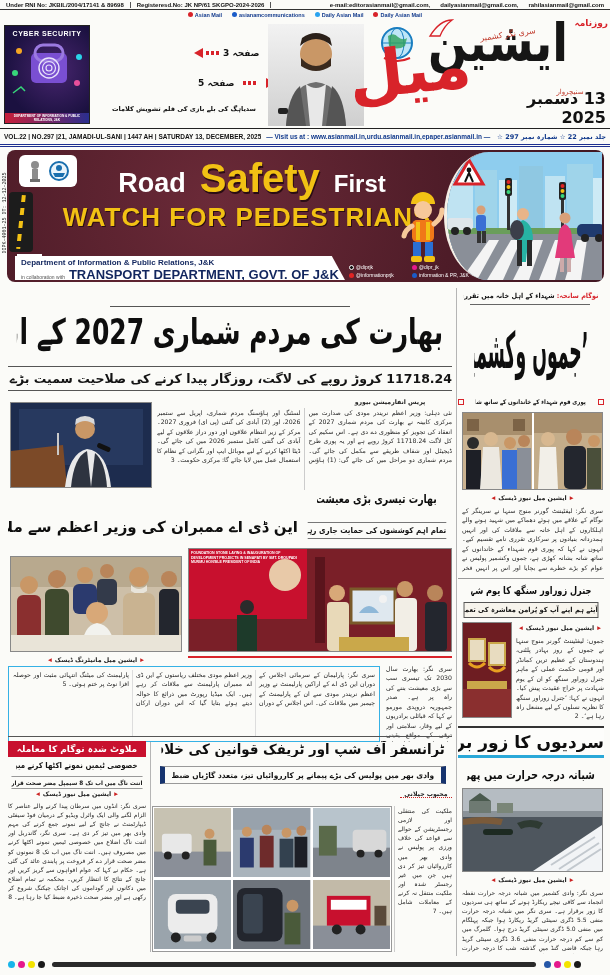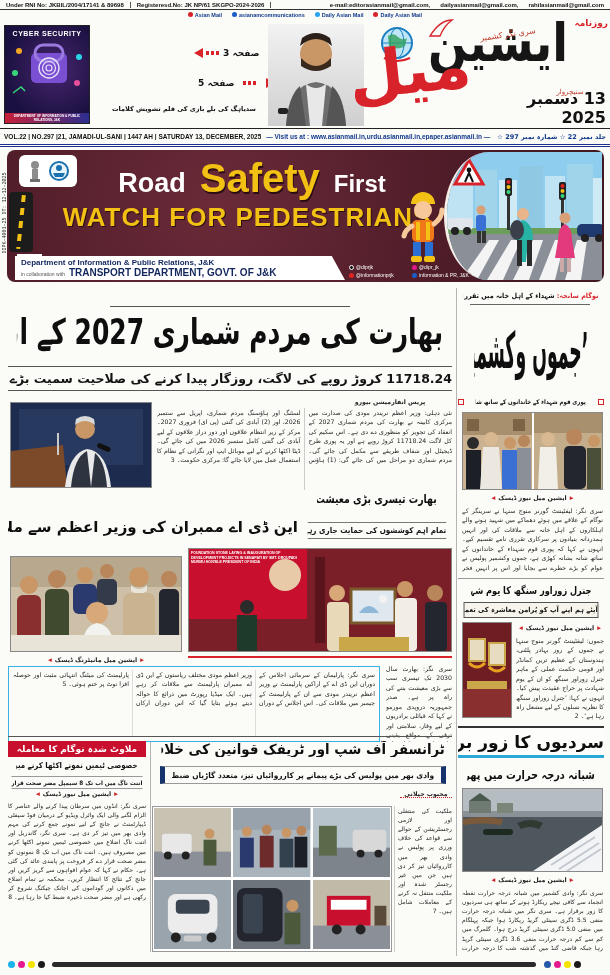--- a/index.html
+++ b/index.html
@@ -157,21 +157,21 @@
       <span class="b" style="color:#fff;font-size:27px;">Road</span>
       <span class="b" style="color:#f2c114;font-size:40px;text-shadow:1px 2px 0 #2a0d14;">Safety</span>
       <span class="b" style="color:#fff;font-size:24px;">First</span>
     </div>
     <div class="abs b c" style="left:50px;top:52px;width:380px;color:#f2c114;font-size:26px;letter-spacing:1px;text-shadow:1px 1px 0 #2a0d14;">WATCH FOR PEDESTRIANS</div>
 
     <div class="abs" style="left:8px;bottom:2px;width:330px;height:24px;background:#fff;clip-path:polygon(0 0,96% 0,100% 100%,0 100%);padding:2px 6px;">
       <div class="b" style="color:#12265e;font-size:8px;">Department of Information &amp; Public Relations, J&amp;K</div>
       <div style="display:flex;gap:4px;align-items:baseline;">
         <span style="color:#555;font-size:5px;">in collaboration with</span>
-        <span class="b" style="color:#12265e;font-size:10px;">TRANSPORT DEPARTMENT, GOVT. OF J&amp;K</span>
+        <span class="b" style="color:#12265e;font-size:13px;">TRANSPORT DEPARTMENT, GOVT. OF J&amp;K</span>
       </div>
     </div>
 
     <div class="abs" style="left:342px;bottom:4px;width:120px;display:grid;grid-template-columns:1fr 1fr;gap:2px 6px;font-size:5px;color:#fff;">
       <span style="display:flex;gap:2px;align-items:center;">
           <span class="dot" style="width:5px;height:5px;background:#111;border:1px solid #fff;"></span>
           <span>@diprjk</span>
         </span>
       <span style="display:flex;gap:2px;align-items:center;">
           <span class="dot" style="width:5px;height:5px;background:#e5188c;"></span>

